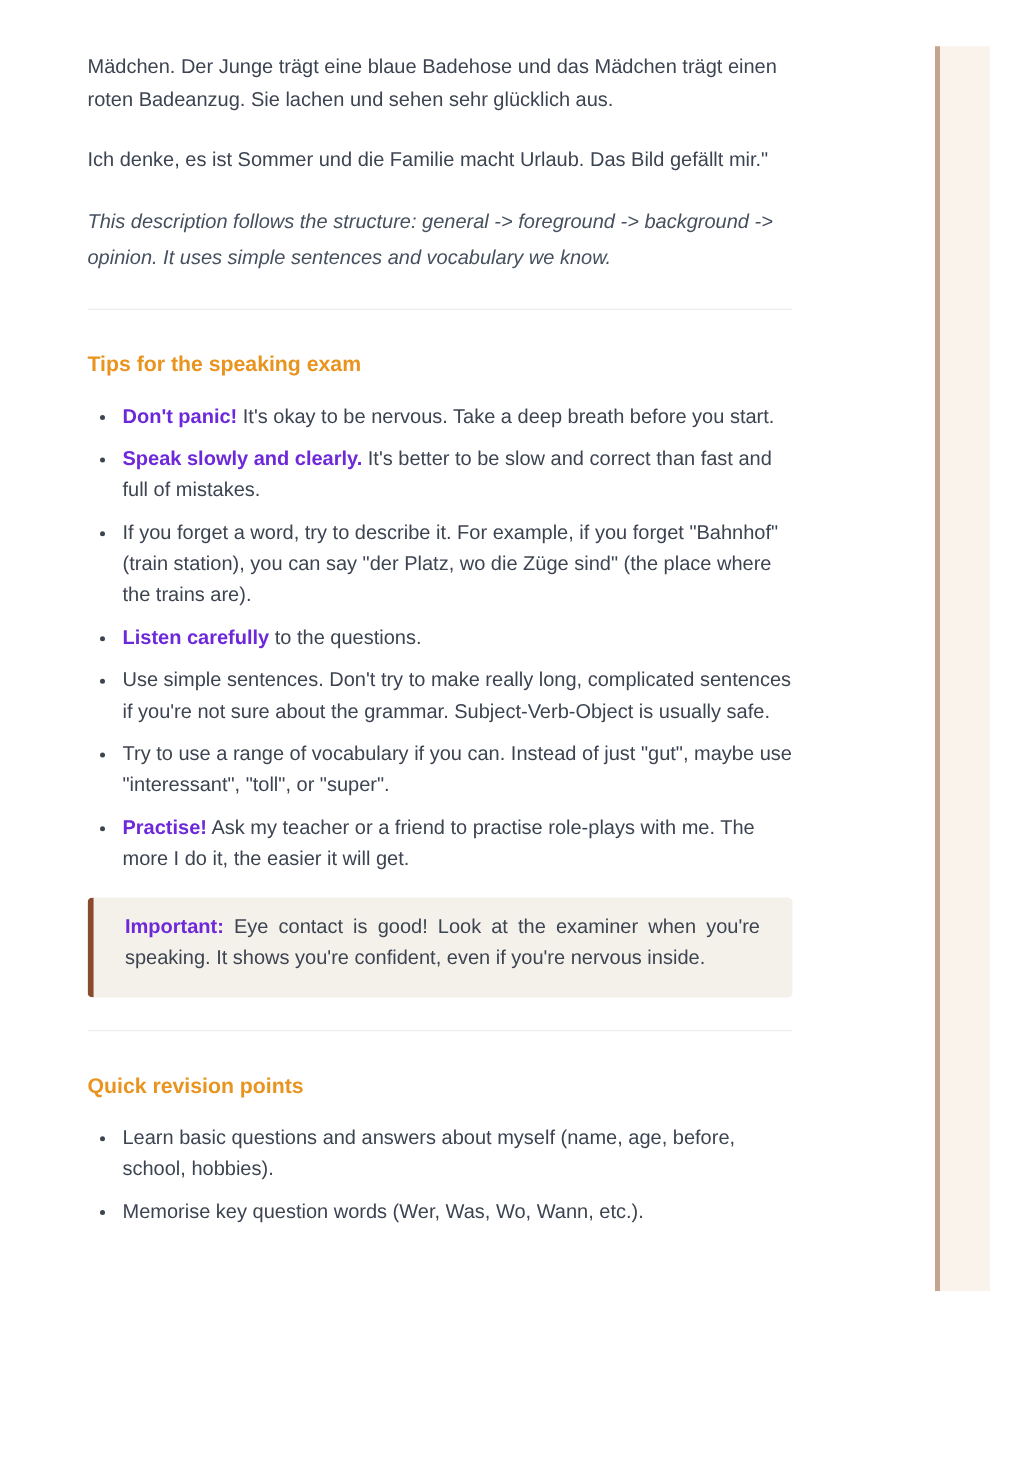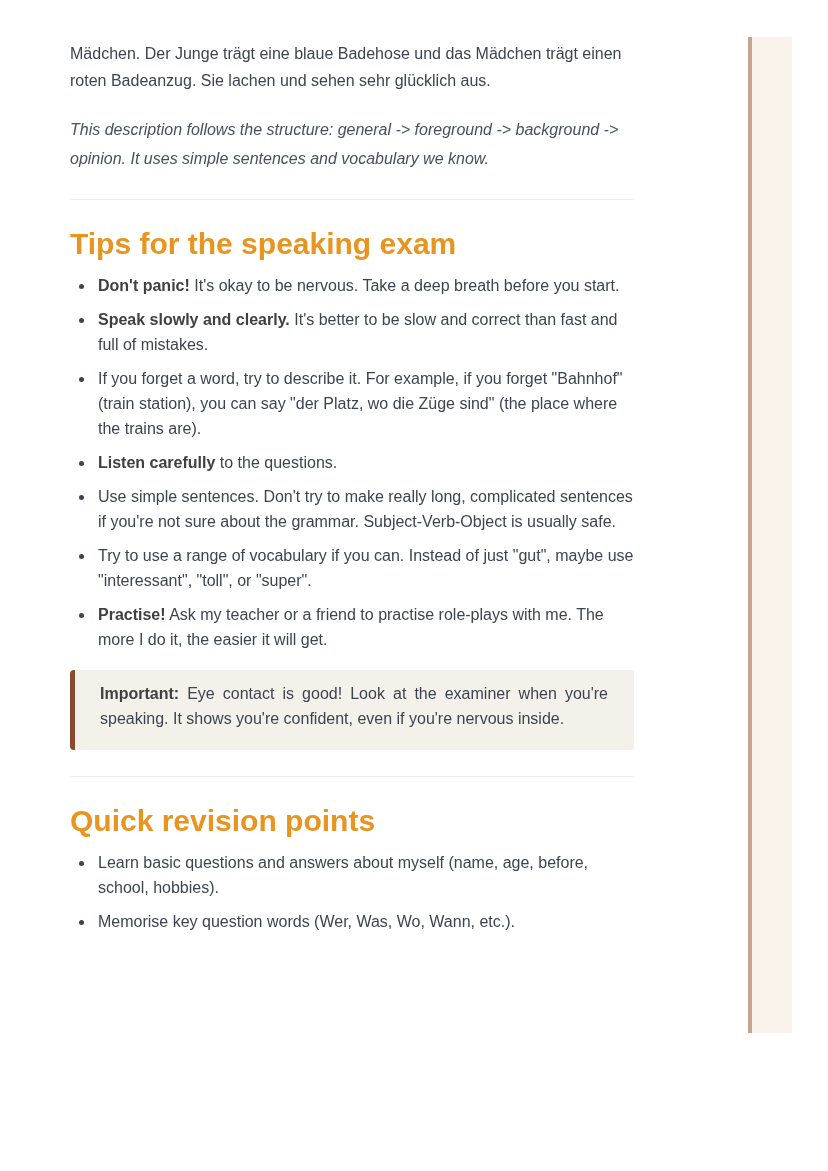--- a/index.html
+++ b/index.html
@@ -42,38 +42,38 @@
     font-style: italic;
     color: #46505E;
   }
   hr.rule {
     border: none;
     border-top: 1px solid #ECEDEF;
     margin: 26px 0 30px;
   }
   h2.heading {
     margin: 0 0 16px;
-    font-size: 30px;
+    font-size: 17px;
     line-height: 27px;
     font-weight: 700;
     color: #E8941F;
   }
   ul.bullets {
     margin: 0;
     padding: 0 0 0 25px;
     list-style: disc;
     color: #3D4451;
   }
   ul.bullets li {
     font-size: 16px;
     line-height: 25px;
     margin: 0 0 9px;
     padding-left: 3px;
   }
-  ul.bullets li strong, .callout strong { font-weight: 700; color: #404040; }
+  ul.bullets li strong, .callout strong { font-weight: 700; color: #6d28d9; }
   .callout {
     margin-top: 18px;
     background: #F4F1EB;
     border-left: 5px solid #8A4A2C;
     border-radius: 4px;
     padding: 11px 26px 19px 25px;
     box-sizing: border-box;
   }
   .callout p {
     margin: 0;
@@ -93,20 +93,21 @@
   }
 </style>
 </head>
 <body>
 
 <div class="page">
   <div class="edge-strip"></div>
 
   <div class="content">
     <p class="body">Mädchen. Der Junge trägt eine blaue Badehose und das Mädchen trägt einen roten Badeanzug. Sie lachen und sehen sehr glücklich aus.</p>
+    <p class="body">Ich denke, es ist Sommer und die Familie macht Urlaub. Das Bild gefällt mir."</p>
     <p class="note">This description follows the structure: general -&gt; foreground -&gt; background -&gt; opinion. It uses simple sentences and vocabulary we know.</p>
 
     <hr class="rule">
 
     <h2 class="heading">Tips for the speaking exam</h2>
     <ul class="bullets">
 
         <li><strong>Don't panic!</strong><span> It's okay to be nervous. Take a deep breath before you start.</span></li>
 
         <li><strong>Speak slowly and clearly.</strong><span> It's better to be slow and correct than fast and full of mistakes.</span></li>

